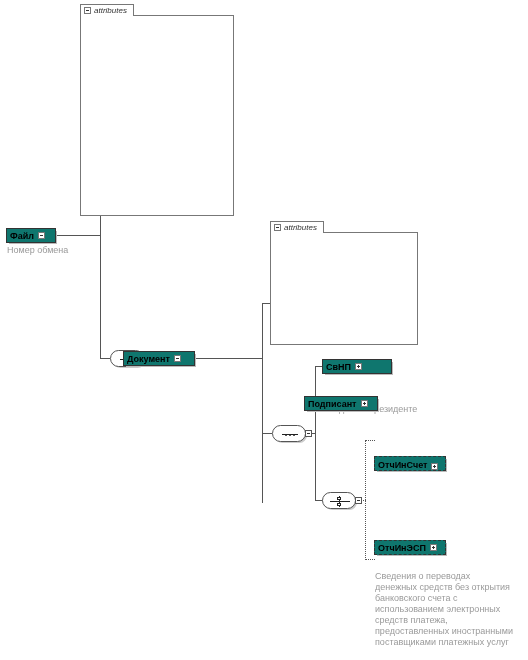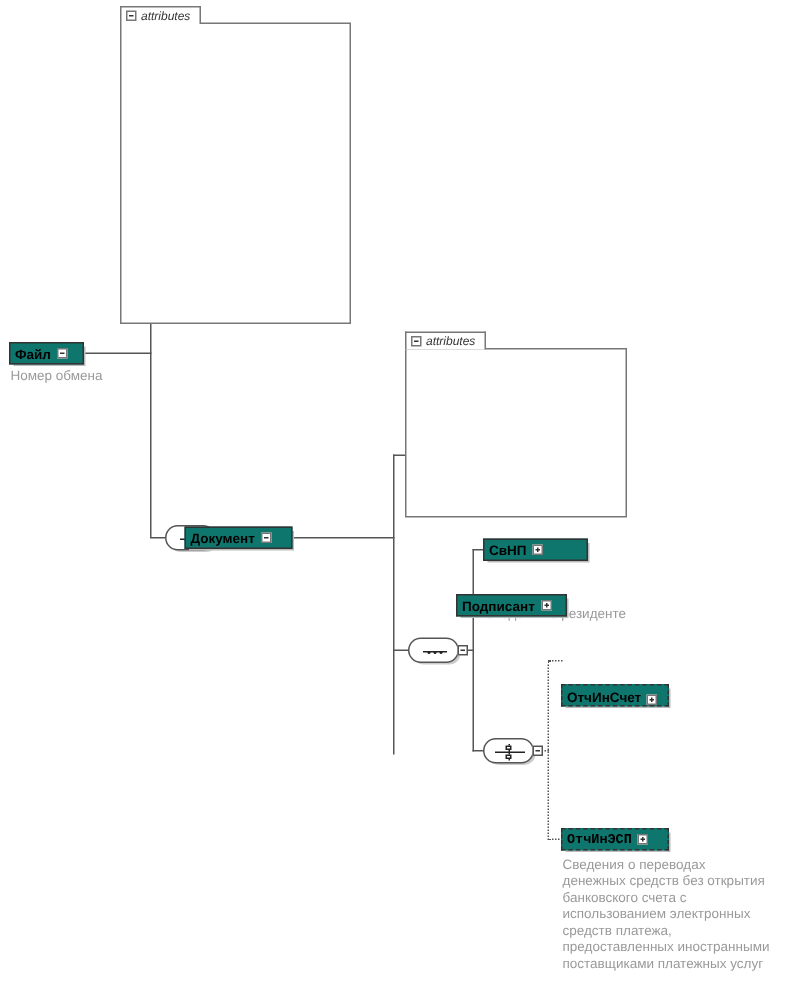--- a/index.html
+++ b/index.html
@@ -294,21 +294,21 @@
   <div class="dln dhl" style="left:356px; top:500px; width:10px;"></div>
   <div class="dln dvl" style="left:365px; top:440px; height:120px;"></div>
   <div class="dln dhl" style="left:365px; top:440px; width:10px;"></div>
   <div class="dln dhl" style="left:365px; top:559px; width:10px;"></div>
 
   <div class="node optional" style="left:374px; top:456px; width:72px;align-items:flex-end;">
     <span class="lbl">ОтчИнСчет</span>
     <span class="pm plus"></span>
   </div>
 
-  <div class="node optional" style="left:374px; top:552px; width:72px;font-family:Liberation Mono, monospace;">
+  <div class="node optional" style="left:374px; top:540px; width:72px;">
     <span class="lbl">ОтчИнЭСП</span>
     <span class="pm plus"></span>
   </div>
   <div class="ann" style="left:375px; top:571px; width:152px;">Сведения о переводах
 денежных средств без открытия
 банковского счета с
 использованием электронных
 средств платежа,
 предоставленных иностранными
 поставщиками платежных услуг</div>

